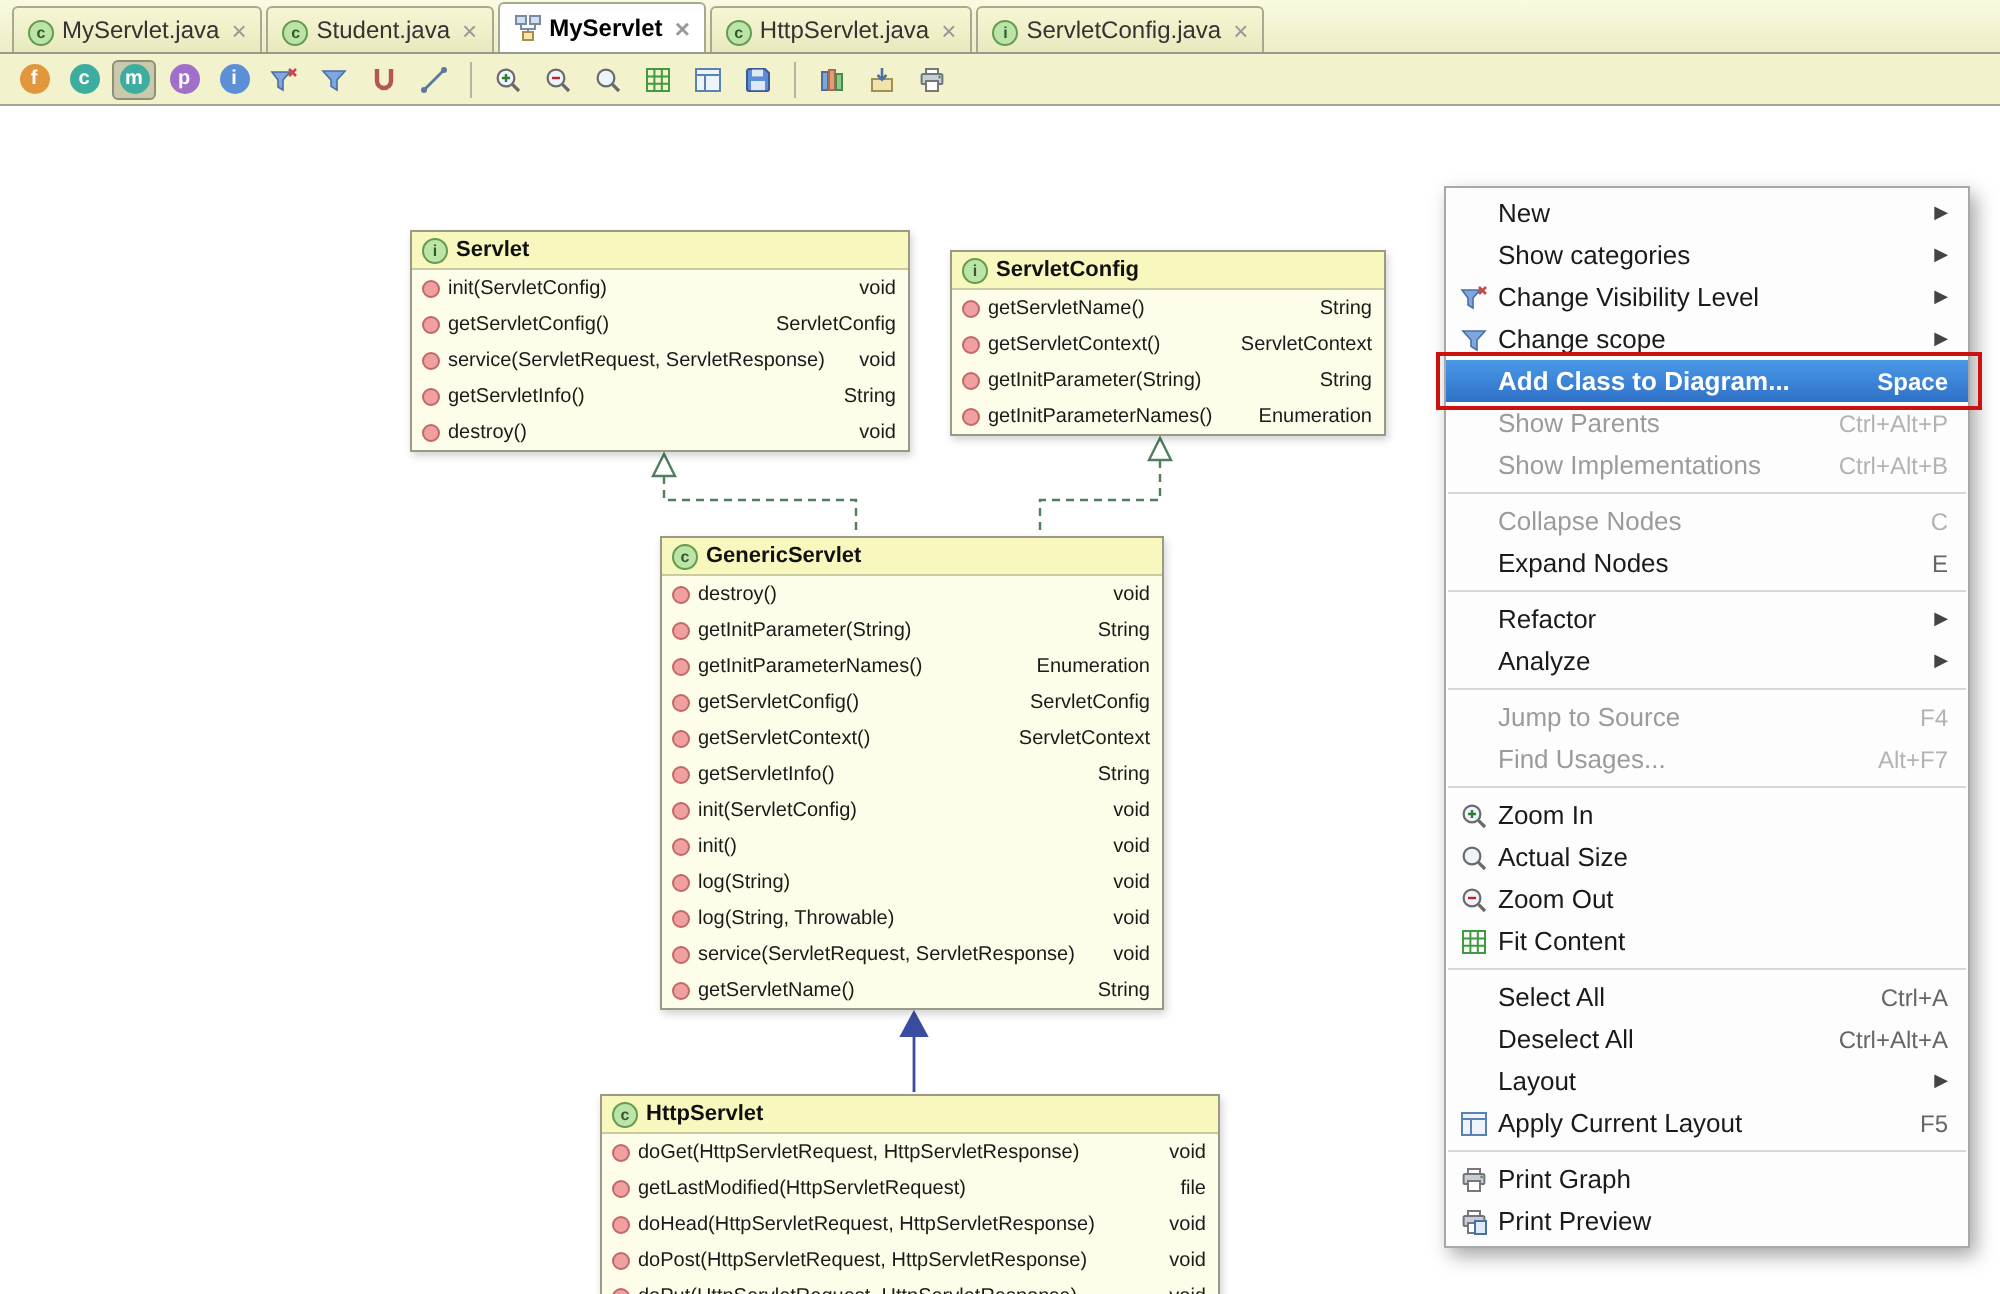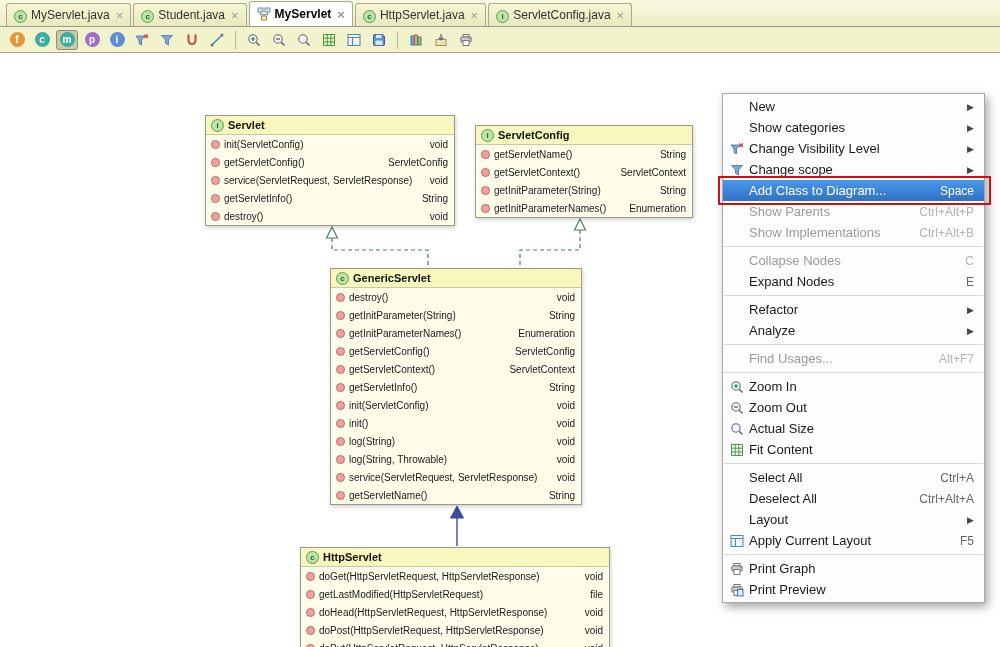--- a/index.html
+++ b/index.html
@@ -50,21 +50,21 @@
   #context-menu{position:absolute;left:722px;top:93px;width:263px;box-sizing:border-box;
     background:#fdfdfd;border:1px solid #a8a8a8;box-shadow:3px 4px 9px rgba(0,0,0,0.35);
     padding:2px 0;font-size:13px;color:#1a1a1a;}
   .menu-item{height:21px;display:flex;align-items:center;gap:4px;padding:0 10px 0 6px;position:relative;}
   .mi-icon{width:16px;flex:none;display:flex;justify-content:center;align-items:center;}
   .mi-label{white-space:nowrap;}
   .mi-right{margin-left:auto;color:#666;font-size:12px;white-space:nowrap;}
   .mi-arrow{font-size:9px;color:#444;}
   .menu-item.disabled{color:#9b9b9b;}
   .menu-item.disabled .mi-right{color:#b3b3b3;}
-  .menu-item.highlighted{background:linear-gradient(var(--hl1,#4a98e8),var(--hl2,#2f71c7));color:#fff;}
+  .menu-item.highlighted{background:linear-gradient(var(--hl1,#4a98e8),var(--hl2,#2f71c7));color:#fff;font-weight:bold;}
   .menu-item.highlighted .mi-right{color:#fff;}
   .menu-sep{height:1px;background:#d8d8d8;margin:3px 1px;}
   .annotate{position:absolute;left:-5px;right:-7px;top:-4px;bottom:-4px;
     border:2px solid var(--ann,#cc1111);pointer-events:none;z-index:5;}
 </style>
 </head>
 <body>
 
 <div id="app">
   <div id="tab-bar">
@@ -463,52 +463,57 @@
         <span class="mi-right mi-arrow">▶</span>
       </div>
       <div class="menu-item">
         <span class="mi-icon"></span>
         <span class="mi-label">Analyze</span>
         <span class="mi-right mi-arrow">▶</span>
       </div>
       <div class="menu-sep"></div>
       <div class="menu-item disabled">
         <span class="mi-icon"></span>
+        <span class="mi-label">Jump to Source</span>
+        <span class="mi-right">F4</span>
+      </div>
+      <div class="menu-item disabled">
+        <span class="mi-icon"></span>
         <span class="mi-label">Find Usages...</span>
         <span class="mi-right">Alt+F7</span>
       </div>
       <div class="menu-sep"></div>
       <div class="menu-item">
         <span class="mi-icon">
           <svg class="svg-ic" viewBox="0 0 14 14">
             <circle cx="6" cy="6" r="4.2" fill="#eef4fb" stroke="#6a6a6a" stroke-width="1.1"></circle>
             <path d="M9.2 9.2l3.3 3.3" stroke="#6a6a6a" stroke-width="1.6"></path>
             <path d="M4 6h4M6 4v4" stroke="#2e7d32" stroke-width="1.2"></path>
           </svg>
         </span>
         <span class="mi-label">Zoom In</span>
       </div>
       <div class="menu-item">
         <span class="mi-icon">
           <svg class="svg-ic" viewBox="0 0 14 14">
             <circle cx="6" cy="6" r="4.2" fill="#eef4fb" stroke="#6a6a6a" stroke-width="1.1"></circle>
             <path d="M9.2 9.2l3.3 3.3" stroke="#6a6a6a" stroke-width="1.6"></path>
-            <path d="M4 6h4" stroke="#c22222" stroke-width="1.2"></path>
-          </svg>
-        </span>
-        <span class="mi-label">Zoom Out</span>
+          </svg>
+        </span>
+        <span class="mi-label">Actual Size</span>
       </div>
       <div class="menu-item">
         <span class="mi-icon">
           <svg class="svg-ic" viewBox="0 0 14 14">
             <circle cx="6" cy="6" r="4.2" fill="#eef4fb" stroke="#6a6a6a" stroke-width="1.1"></circle>
             <path d="M9.2 9.2l3.3 3.3" stroke="#6a6a6a" stroke-width="1.6"></path>
-          </svg>
-        </span>
-        <span class="mi-label">Actual Size</span>
+            <path d="M4 6h4" stroke="#c22222" stroke-width="1.2"></path>
+          </svg>
+        </span>
+        <span class="mi-label">Zoom Out</span>
       </div>
       <div class="menu-item">
         <span class="mi-icon">
           <svg class="svg-ic" viewBox="0 0 14 14">
             <path d="M1.5 1.5h11v11h-11ZM1.5 5.2h11M1.5 8.9h11M5.2 1.5v11M8.9 1.5v11" fill="none" stroke="#3f9b3f"></path>
           </svg>
         </span>
         <span class="mi-label">Fit Content</span>
       </div>
       <div class="menu-sep"></div>

